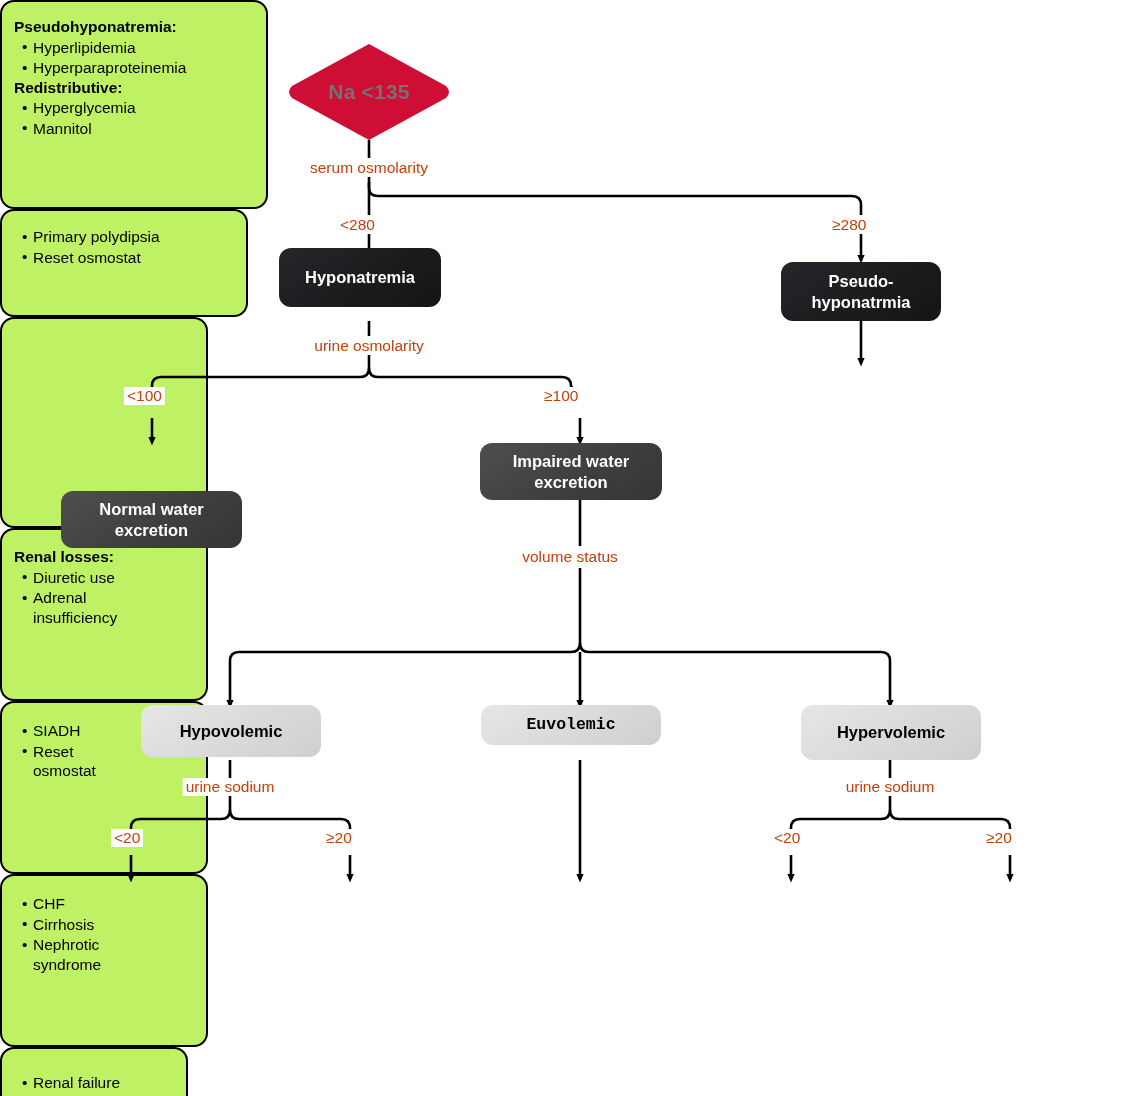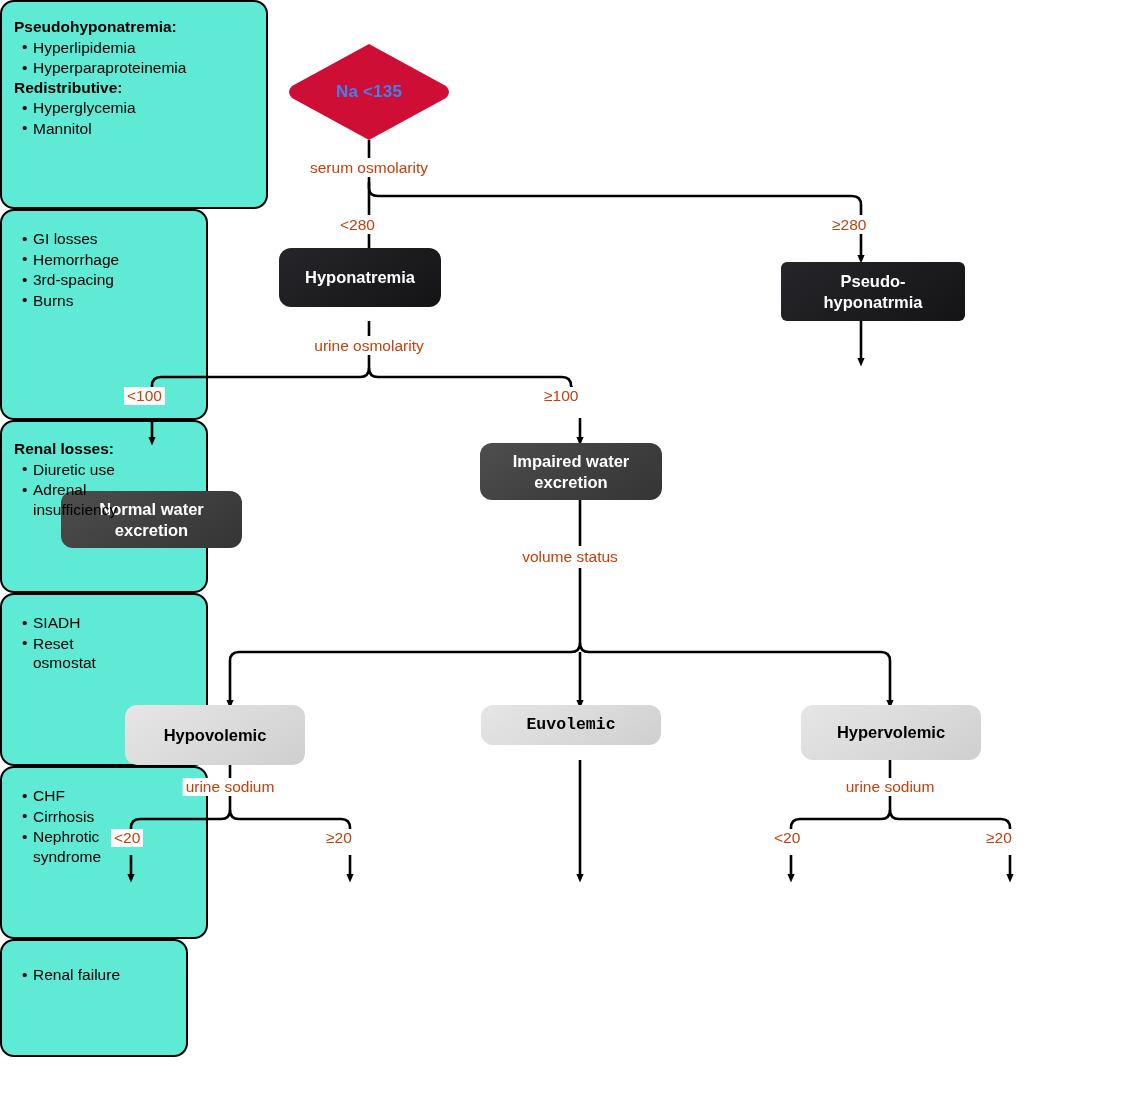--- a/index.html
+++ b/index.html
@@ -37,23 +37,23 @@
     justify-content:center;
   }
   .diamond .dshape{
     position:absolute;
     left:0;top:0;
     width:100%;height:100%;
   }
   .diamond .dlabel{
     position:relative;
     z-index:2;
-    color:#3b82f6;
+    color:#737373;
     font-weight:bold;
-    font-size:17px;
+    font-size:21px;
     letter-spacing:.2px;
   }
 
   
   .pill{
     border-radius:12px;
     color:#ffffff;
     font-weight:bold;
     font-size:16.5px;
     line-height:1.22;
@@ -61,21 +61,21 @@
   }
   .pill.lvl1{ background:linear-gradient(145deg,#26262a 0%,#1c1c1f 55%,#141416 100%); }
   .pill.lvl2{ background:linear-gradient(145deg,#4e4e4e 0%,#3f3f3f 55%,#353535 100%); }
   .pill.lvl3{
     background:linear-gradient(150deg,#e6e6e6 0%,#dcdcdc 45%,#cfcfcf 100%);
     color:#000000;
   }
 
   
   .card{
-    background:#5eead4;
+    background:#bef264;
     border:2.6px solid #000000;
     border-radius:14px;
     display:block;
     padding:12px 12px 10px 12px;
     color:#000000;
     text-align:left;
   }
   .card .hdr{
     font-weight:bold;
     font-size:15.5px;
@@ -207,56 +207,56 @@
   <div class="elabel" style="left:323px;top:829px;">≥20</div>
 
   <div class="elabel ctr" style="left:890px;top:778px;">urine sodium</div>
 
   <div class="elabel" style="left:771px;top:829px;">&lt;20</div>
 
   <div class="elabel" style="left:983px;top:829px;">≥20</div>
 
   <div class="node pill lvl1" style="left:279px;top:248px;width:162px;height:59px;">Hyponatremia</div>
 
-  <div class="node pill lvl1" style="left:781px;top:262px;width:184px;height:59px;white-space:pre-line;border-radius:6px;">Pseudo-
+  <div class="node pill lvl1" style="left:781px;top:262px;width:160px;height:59px;white-space:pre-line;">Pseudo-
 hyponatrmia</div>
 
   <div class="node pill lvl2" style="left:61px;top:443px;width:181px;height:57px;white-space:pre-line;margin-top:48px;">Normal water
 excretion</div>
 
   <div class="node pill lvl2" style="left:480px;top:443px;width:182px;height:57px;white-space:pre-line;">Impaired water
 excretion</div>
 
-  <div class="node pill lvl3" style="left:125px;top:705px;width:180px;height:60px;">Hypovolemic</div>
+  <div class="node pill lvl3" style="left:141px;top:705px;width:180px;height:52px;">Hypovolemic</div>
 
   <div class="node pill lvl3" style="left:481px;top:705px;width:180px;height:40px;font-family:Liberation Mono, monospace;">Euvolemic</div>
 
   <div class="node pill lvl3" style="left:801px;top:705px;width:180px;height:55px;text-align:right;">Hypervolemic</div>
 
   <div class="card" style="left:741px;top:364px;width:240px;height:179px;padding-top:16px;">
     <div class="hdr">Pseudohyponatremia:</div>
     <ul>
       <li>Hyperlipidemia</li>
       <li>Hyperparaproteinemia</li>
     </ul>
     <div class="hdr">Redistributive:</div>
     <ul>
       <li>Hyperglycemia</li>
       <li>Mannitol</li>
     </ul>
   </div>
 
+  <div class="card" style="left:41px;top:543px;width:220px;height:78px;padding-top:16px;">
+    <ul>
+      <li>Primary polydipsia</li>
+      <li>Reset osmostat</li>
+    </ul>
+  </div>
 
   <div class="card" style="left:41px;top:880px;width:180px;height:179px;padding-top:18px;">
-    <ul>
-      <li>GI losses</li>
-      <li>Hemorrhage</li>
-      <li>3rd-spacing</li>
-      <li>Burns</li>
-    </ul>
   </div>
 
   <div class="card" style="left:261px;top:880px;width:180px;height:141px;padding-top:18px;">
     <div class="hdr">Renal losses:</div>
     <ul>
       <li>Diuretic use</li>
       <li>Adrenal
  insufficiency</li>
     </ul>
   </div>

